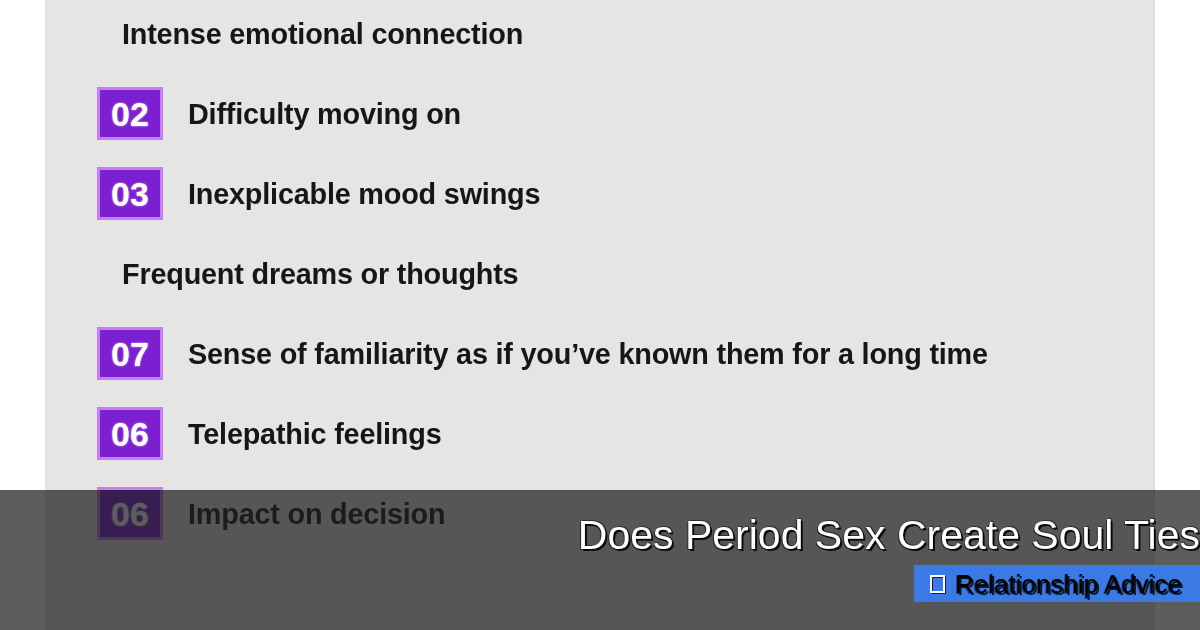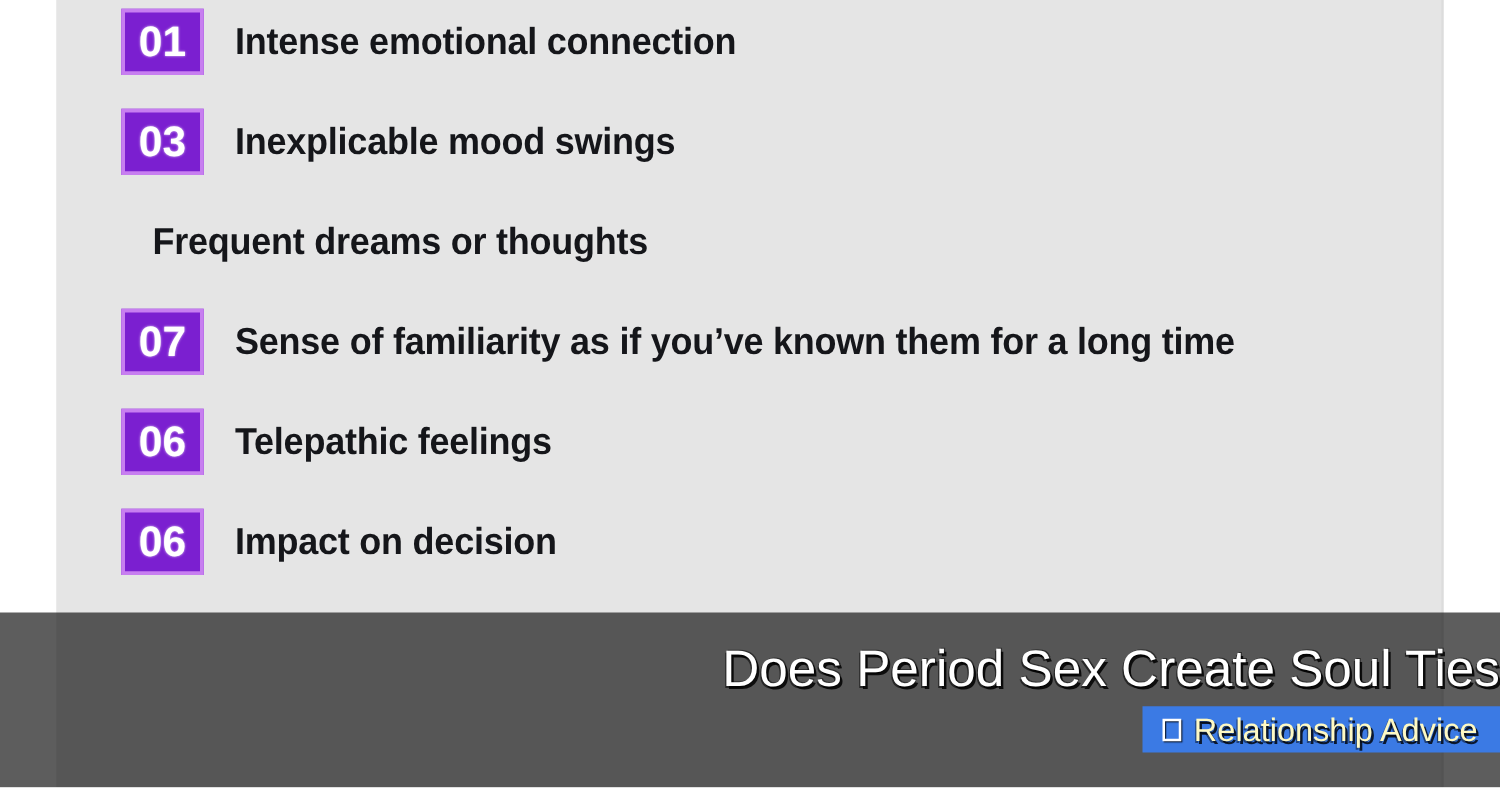--- a/index.html
+++ b/index.html
@@ -135,38 +135,41 @@
     box-sizing: border-box;
     border: 2px solid #ffffff;
     filter: drop-shadow(1px 1px 0 rgba(0,0,0,0.7));
   }
 
   #overlay-badge .badge-label {
     font-family: "Liberation Sans", sans-serif;
     font-weight: normal;
     font-size: 26px;
     line-height: 28px;
-    color: #fef9c3;
+    color: #000000;
     text-shadow: 2px 2px 0 rgba(0,0,0,0.8),
                  -1px 1px 0 rgba(0,0,0,0.45);
   }
 </style>
 </head>
 <body>
 
 <div id="stage">
 
   <div id="list-card">
     <div id="list">
 
       <div class="list-row">
-        <div class="num-badge">01</div>
         <div class="row-text">Intense emotional connection</div>
       </div>
 
+      <div class="list-row">
+        <div class="num-badge">02</div>
+        <div class="row-text">Difficulty moving on</div>
+      </div>
 
       <div class="list-row">
         <div class="num-badge">03</div>
         <div class="row-text">Inexplicable mood swings</div>
       </div>
 
       <div class="list-row">
         <div class="row-text">Frequent dreams or thoughts</div>
       </div>
 

